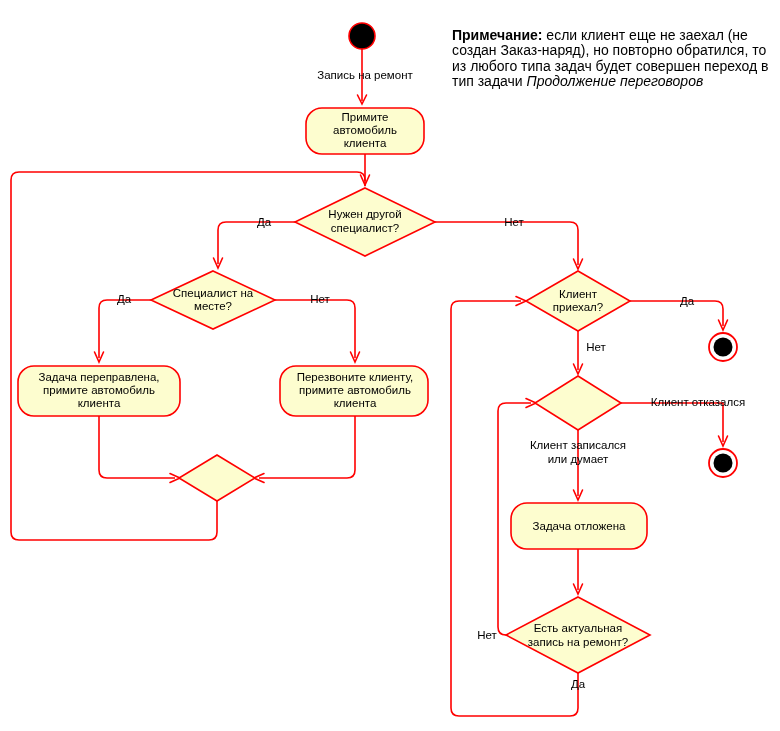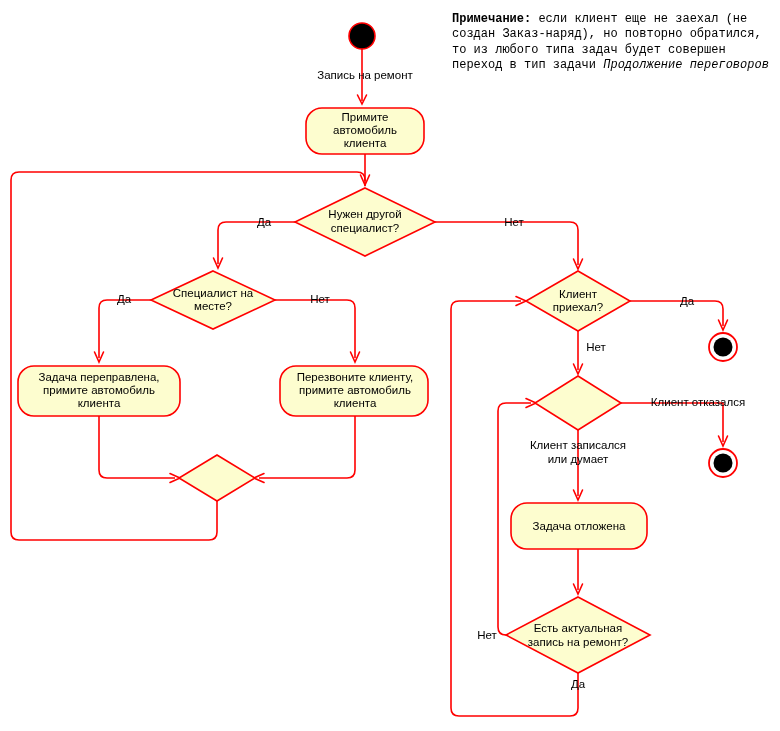--- a/index.html
+++ b/index.html
@@ -39,24 +39,24 @@
   .edge-label {
     font-family: "Liberation Sans", sans-serif;
     font-size: 11.5px;
     fill: #000000;
     text-anchor: middle;
     dominant-baseline: middle;
   }
   .note {
     position: absolute;
     left: 452px;
-    top: 12px;
+    top: 28px;
     width: 326px;
-    font-family: Liberation Mono, monospace;
-    font-size: 12px;
+    font-family: Liberation Sans, sans-serif;
+    font-size: 14px;
     line-height: 15.3px;
     color: #000000;
   }
   .note b { font-weight: bold; }
   .note i { font-style: italic; }
 </style>
 </head>
 <body>
 
 <div id="canvas">

